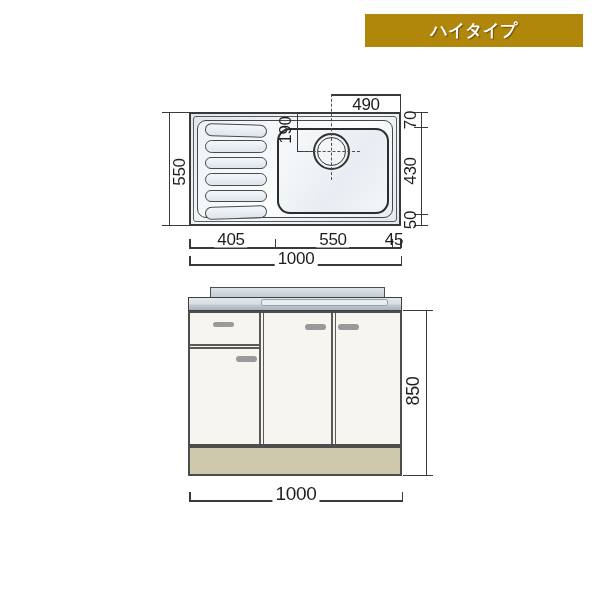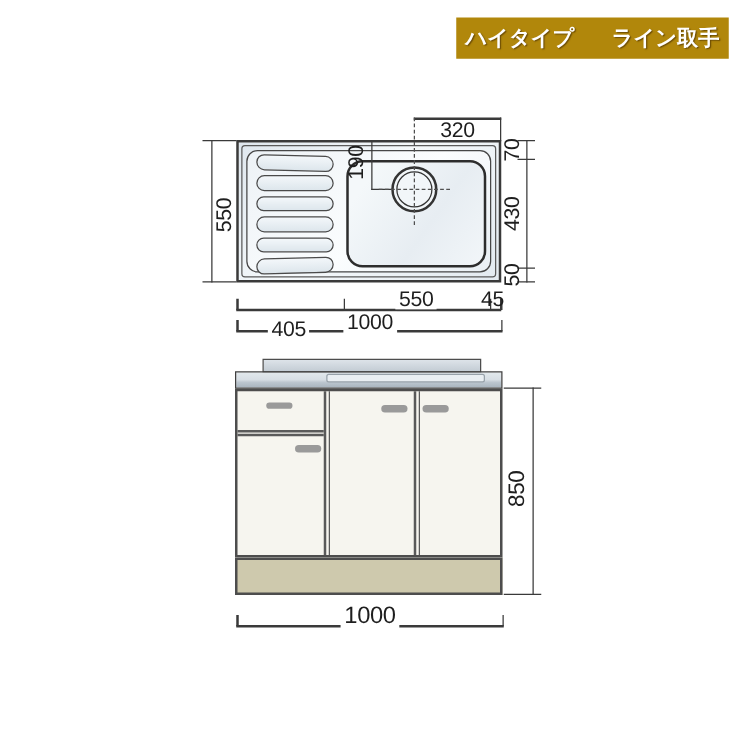--- a/index.html
+++ b/index.html
@@ -93,21 +93,20 @@
   .dim-big{font-size:19px;}
   .dim-med{font-size:18px;}
 </style>
 </head>
 <body>
 
 <div id="canvas">
 
   <div class="abs badge">
     <span>ハイタイプ</span>
-    <span>ライン取手</span>
   </div>
 
   <div class="abs sink-outer"></div>
   <div class="abs sink-mid"></div>
   <div class="abs sink-rim"></div>
 
   <div class="abs slat" style="top:123.5px;transform:skewY(1.6deg);"></div>
   <div class="abs slat" style="top:140px;"></div>
   <div class="abs slat" style="top:156.5px;"></div>
   <div class="abs slat" style="top:173px;"></div>
@@ -119,42 +118,42 @@
   <div class="abs faucet-inner"></div>
   <div class="abs cl-v"></div>
   <div class="abs cl-h"></div>
 
   <div class="abs vline" style="left:297px;top:112px;height:40px;width:1.2px;"></div>
   <div class="abs hline" style="left:297px;top:151px;width:17px;height:1.2px;"></div>
   <div class="abs dim rot" style="left:285px;top:130px;">190</div>
 
   <div class="abs hline" style="left:331px;top:94px;width:70px;"></div>
   <div class="abs vline" style="left:400px;top:94px;height:19px;width:1.2px;"></div>
-  <div class="abs dim" style="left:366px;top:104px;">320</div>
+  <div class="abs dim" style="left:366px;top:104px;">490</div>
 
   <div class="abs vline" style="left:168.5px;top:112px;height:114px;"></div>
   <div class="abs hline" style="left:162px;top:112px;width:27px;height:1.2px;"></div>
   <div class="abs hline" style="left:162px;top:225px;width:27px;height:1.2px;"></div>
   <div class="abs dim rot" style="left:179px;top:172px;">550</div>
 
   <div class="abs vline" style="left:420.5px;top:112px;height:114px;"></div>
   <div class="abs hline" style="left:414px;top:112px;width:14px;height:1.2px;"></div>
   <div class="abs hline" style="left:414px;top:127px;width:14px;height:1.2px;"></div>
   <div class="abs hline" style="left:414px;top:214px;width:14px;height:1.2px;"></div>
   <div class="abs hline" style="left:414px;top:225px;width:14px;height:1.2px;"></div>
   <div class="abs dim rot" style="left:410px;top:119.5px;">70</div>
   <div class="abs dim rot" style="left:410px;top:170.5px;">430</div>
   <div class="abs dim rot" style="left:410px;top:219.5px;">50</div>
 
   <div class="abs hline" style="left:189px;top:247px;width:212px;"></div>
   <div class="abs vline" style="left:189px;top:238.5px;height:9px;"></div>
   <div class="abs vline" style="left:274.5px;top:238.5px;height:9px;"></div>
   <div class="abs vline" style="left:391.5px;top:238.5px;height:9px;"></div>
   <div class="abs vline" style="left:400px;top:238.5px;height:9px;"></div>
-  <div class="abs dim bgw" style="left:231px;top:239px;margin-top:24px;">405</div>
+  <div class="abs dim bgw" style="left:231px;top:239px;">405</div>
   <div class="abs dim bgw" style="left:333px;top:239px;">550</div>
   <div class="abs dim" style="left:394px;top:239px;">45</div>
 
   <div class="abs hline" style="left:189px;top:264px;width:213px;"></div>
   <div class="abs vline" style="left:189px;top:255.5px;height:9px;"></div>
   <div class="abs vline" style="left:400.5px;top:255.5px;height:9px;"></div>
   <div class="abs dim bgw" style="left:296px;top:258px;">1000</div>
 
   <div class="abs backsplash"></div>
   <div class="abs counter"></div>

